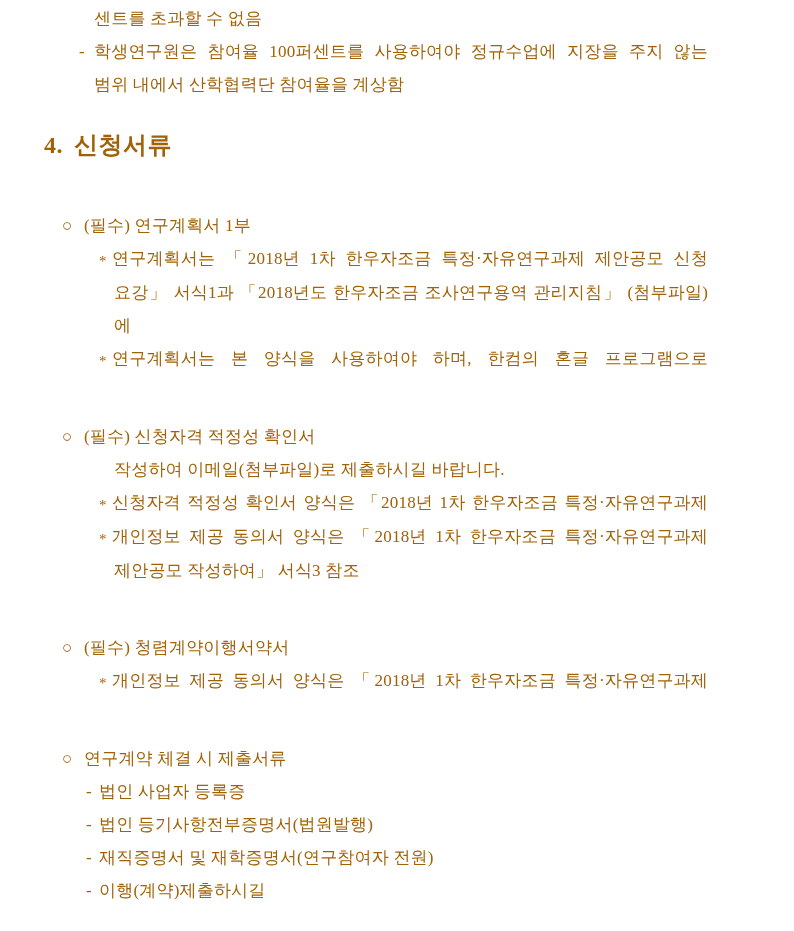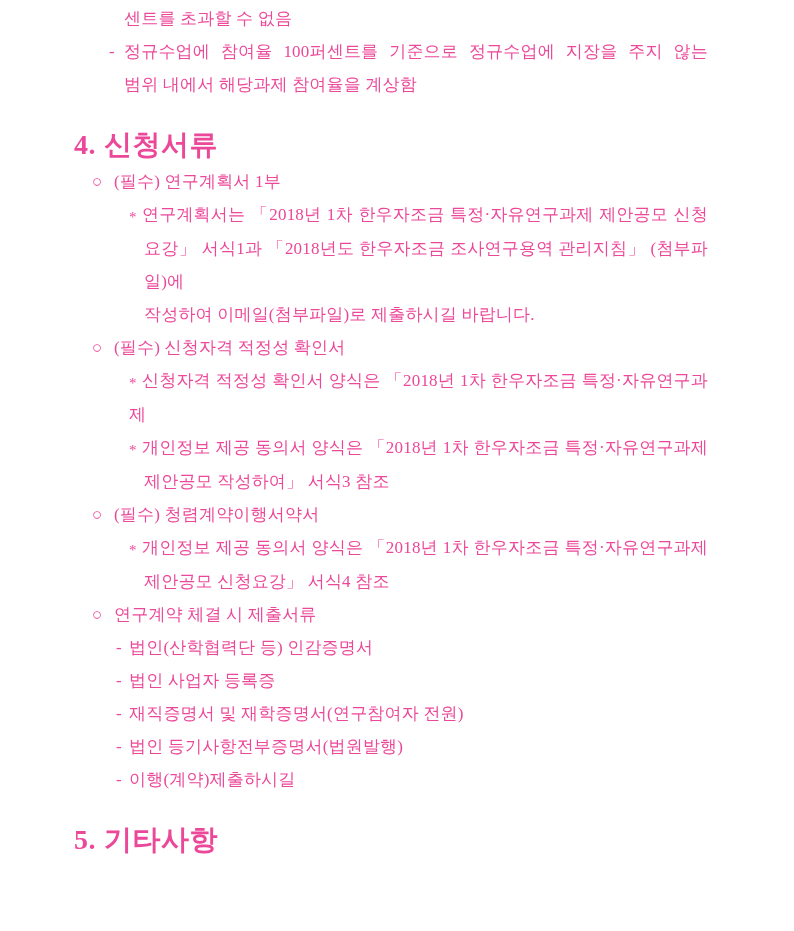--- a/index.html
+++ b/index.html
@@ -5,23 +5,23 @@
   html, body { margin: 0; padding: 0; }
   body {
     background: #ffffff;
     font-family: "Liberation Serif", "DejaVu Serif", serif;
   }
   .page {
     position: relative;
     width: 770px;
     height: 931px;
     box-sizing: border-box;
-    padding: 2px 62px 0 74px;
+    padding: 2px 62px 0 44px;
     background: #ffffff;
-    color: #ec4899;
+    color: #a16207;
     overflow: hidden;
   }
   .line {
     line-height: 33px;
     font-size: 17px;
     letter-spacing: 0.2px;
   }
   .line .marker {
     display: inline-block;
     vertical-align: baseline;
@@ -31,103 +31,100 @@
   
   .justify {
     text-align: justify;
     text-align-last: justify;
   }
 
   
   .ind-cont-top  { padding-left: 50px; }                          
   .ind-dash1     { padding-left: 35px; }                          
   .ind-dash1 .marker { width: 15px; }
-  .ind-circ      { padding-left: 18px; }                          
+  .ind-circ      { padding-left: 18px; margin-top: 44px; }                          
   .ind-circ .marker  { width: 22px; }
   .ind-star      { padding-left: 55px; }                          
   .ind-star .marker  { width: 13px; font-size: 15px; position: relative; top: 2px; }
   .ind-star-cont { padding-left: 70px; }                          
   .ind-dash2     { padding-left: 42px; }                          
   .ind-dash2 .marker { width: 13px; }
 
   
   .ind-heading {
     padding-left: 0;
     margin-top: 24px;
-    font-size: 28px;
+    font-size: 24px;
     font-weight: bold;
     line-height: 40px;
     letter-spacing: 0.5px;
   }
   .ind-heading .marker { width: 30px; }
 </style>
 </head>
 <body>
 
 <main class="page">
   <div id="doc-lines">
       <div class="line ind-cont-top">
     <span class="marker"></span><span class="text">센트를 초과할 수 없음</span>
   </div>
       <div class="line ind-dash1 justify">
-    <span class="marker">-</span><span class="text">정규수업에 참여율 100퍼센트를 기준으로 정규수업에 지장을 주지 않는</span>
+    <span class="marker">-</span><span class="text">학생연구원은 참여율 100퍼센트를 사용하여야 정규수업에 지장을 주지 않는</span>
   </div>
       <div class="line ind-cont-top">
-    <span class="marker"></span><span class="text">범위 내에서 해당과제 참여율을 계상함</span>
+    <span class="marker"></span><span class="text">범위 내에서 산학협력단 참여율을 계상함</span>
   </div>
       <div class="line ind-heading">
     <span class="marker">4.</span><span class="text">신청서류</span>
   </div>
       <div class="line ind-circ">
     <span class="marker">○</span><span class="text">(필수) 연구계획서 1부</span>
   </div>
       <div class="line ind-star justify">
     <span class="marker">*</span><span class="text">연구계획서는 「2018년 1차 한우자조금 특정·자유연구과제 제안공모 신청</span>
   </div>
       <div class="line ind-star-cont justify">
     <span class="marker"></span><span class="text">요강」 서식1과 「2018년도 한우자조금 조사연구용역 관리지침」 (첨부파일)에</span>
   </div>
-      <div class="line ind-star-cont">
-    <span class="marker"></span><span class="text">작성하여 이메일(첨부파일)로 제출하시길 바랍니다.</span>
+      <div class="line ind-star justify">
+    <span class="marker">*</span><span class="text">연구계획서는 본 양식을 사용하여야 하며, 한컴의 혼글 프로그램으로</span>
   </div>
       <div class="line ind-circ">
     <span class="marker">○</span><span class="text">(필수) 신청자격 적정성 확인서</span>
+  </div>
+      <div class="line ind-star-cont">
+    <span class="marker"></span><span class="text">작성하여 이메일(첨부파일)로 제출하시길 바랍니다.</span>
   </div>
       <div class="line ind-star justify">
     <span class="marker">*</span><span class="text">신청자격 적정성 확인서 양식은 「2018년 1차 한우자조금 특정·자유연구과제</span>
   </div>
       <div class="line ind-star justify">
     <span class="marker">*</span><span class="text">개인정보 제공 동의서 양식은 「2018년 1차 한우자조금 특정·자유연구과제</span>
   </div>
       <div class="line ind-star-cont">
     <span class="marker"></span><span class="text">제안공모 작성하여」 서식3 참조</span>
   </div>
       <div class="line ind-circ">
     <span class="marker">○</span><span class="text">(필수) 청렴계약이행서약서</span>
   </div>
       <div class="line ind-star justify">
     <span class="marker">*</span><span class="text">개인정보 제공 동의서 양식은 「2018년 1차 한우자조금 특정·자유연구과제</span>
   </div>
-      <div class="line ind-star-cont">
-    <span class="marker"></span><span class="text">제안공모 신청요강」 서식4 참조</span>
-  </div>
       <div class="line ind-circ">
     <span class="marker">○</span><span class="text">연구계약 체결 시 제출서류</span>
-  </div>
-      <div class="line ind-dash2">
-    <span class="marker">-</span><span class="text">법인(산학협력단 등) 인감증명서</span>
   </div>
       <div class="line ind-dash2">
     <span class="marker">-</span><span class="text">법인 사업자 등록증</span>
   </div>
       <div class="line ind-dash2">
-    <span class="marker">-</span><span class="text">재직증명서 및 재학증명서(연구참여자 전원)</span>
+    <span class="marker">-</span><span class="text">법인 등기사항전부증명서(법원발행)</span>
   </div>
       <div class="line ind-dash2">
-    <span class="marker">-</span><span class="text">법인 등기사항전부증명서(법원발행)</span>
+    <span class="marker">-</span><span class="text">재직증명서 및 재학증명서(연구참여자 전원)</span>
   </div>
       <div class="line ind-dash2">
     <span class="marker">-</span><span class="text">이행(계약)제출하시길</span>
   </div>
       <div class="line ind-heading">
     <span class="marker">5.</span><span class="text">기타사항</span>
   </div>
     </div>
 </main>
 

